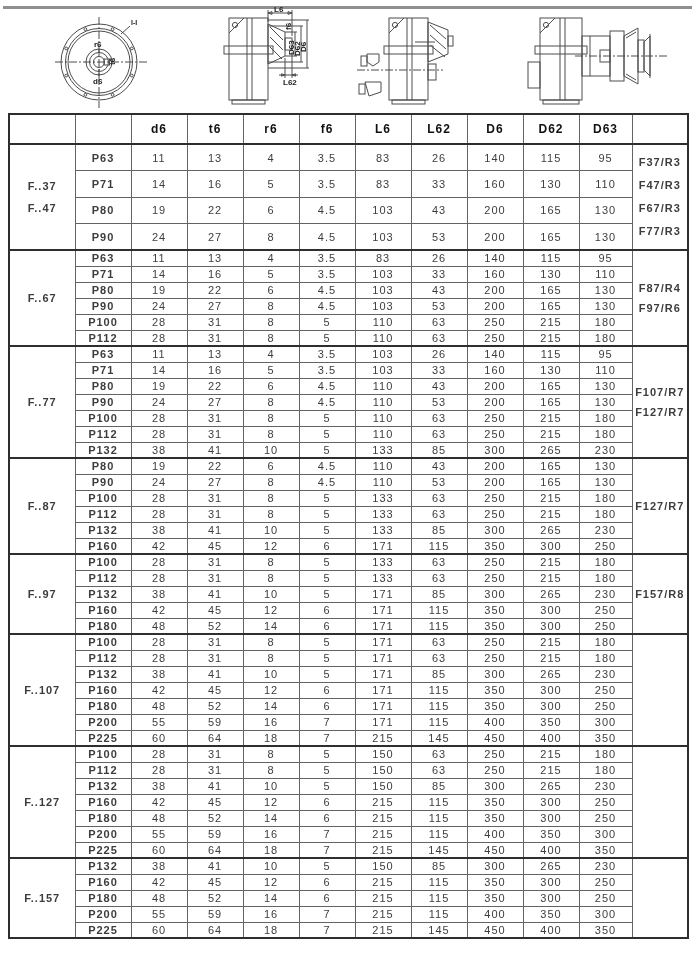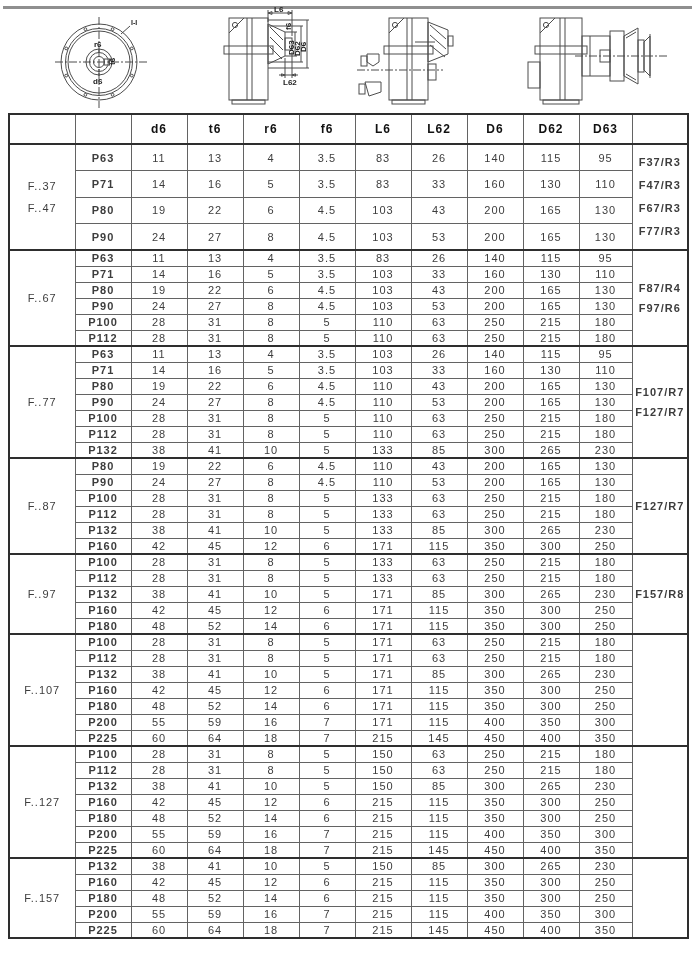--- a/index.html
+++ b/index.html
@@ -20,21 +20,21 @@
 
   table.specs { position:absolute; left:8px; top:113px; width:679px;
                 border-collapse:collapse; table-layout:fixed;
                 border:2px solid #2e2e2e; }
   table.specs th, table.specs td { border:1px solid #636363; text-align:center;
                 vertical-align:middle; overflow:hidden; }
   table.specs thead th { height:30px; font-size:12px; font-weight:bold; color:#111;
                 border-bottom:2px solid #2e2e2e; letter-spacing:1px; }
   table.specs tbody td { height:16px; font-size:11px; color:#3d3d3d; letter-spacing:1px; }
   td.size-cell  { font-weight:bold; font-size:12px; color:#141414; letter-spacing:1px; }
-  td.group-cell { font-weight:normal; font-size:15px; color:#141414; letter-spacing:1px;margin-top:28px; }
+  td.group-cell { font-weight:bold; font-size:15px; color:#141414; letter-spacing:1px;margin-top:28px; }
   td.group-cell div { line-height:22px; }
   td.notes-cell { font-size:8px; font-weight:bold; color:#2b2b2b; letter-spacing:1px; }
   td.notes-cell .note-line { line-height:11px; margin:12px 0; }
   td.notes-cell.note-sparse .note-line { margin:9px 0; }
   tr.group-start td { border-top:2px solid #2e2e2e; }
 </style>
 </head>
 <body>
 
 <div id="page">

